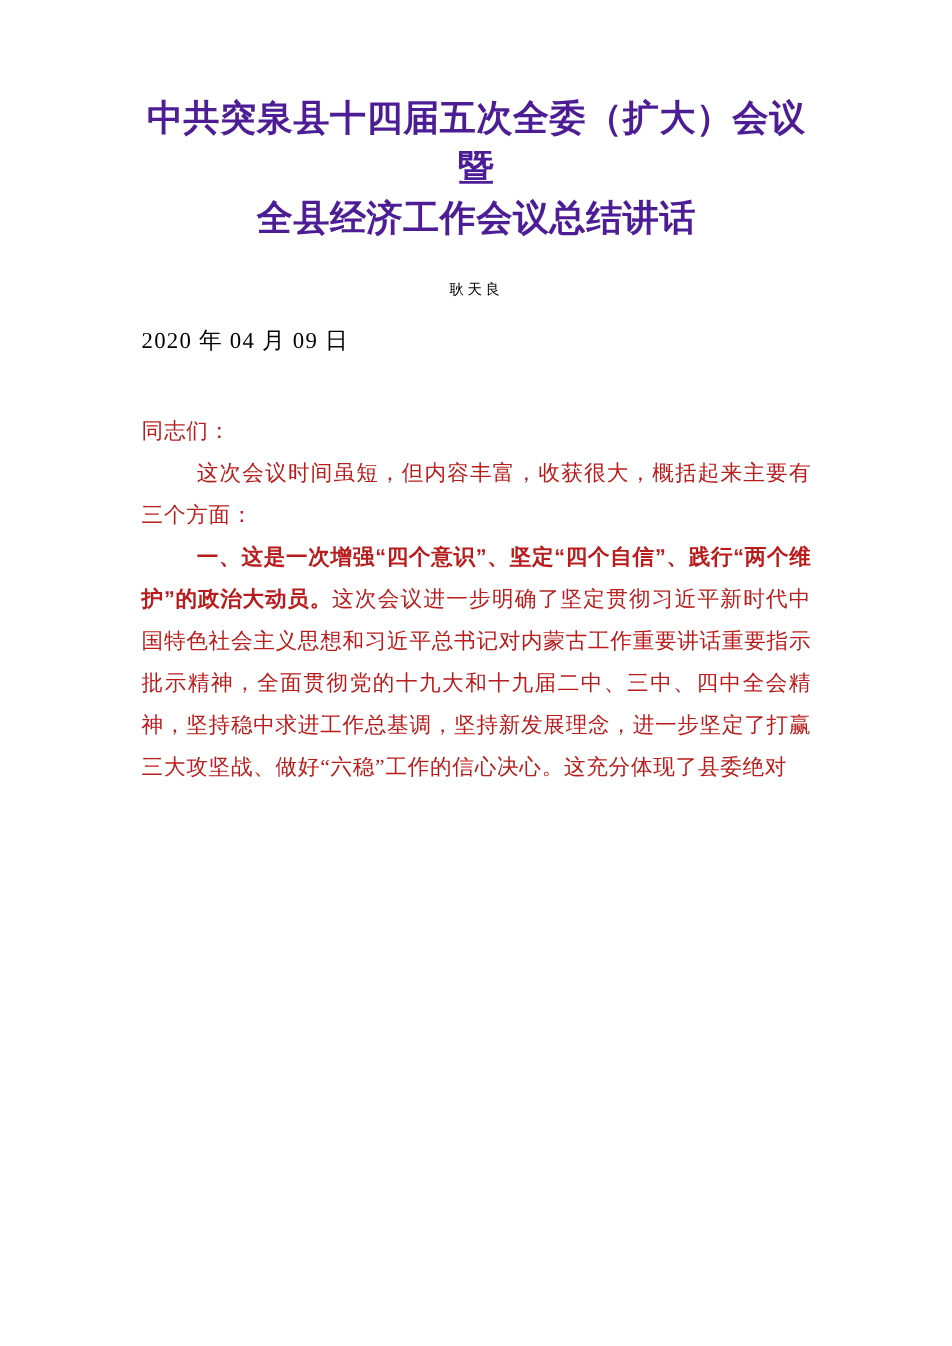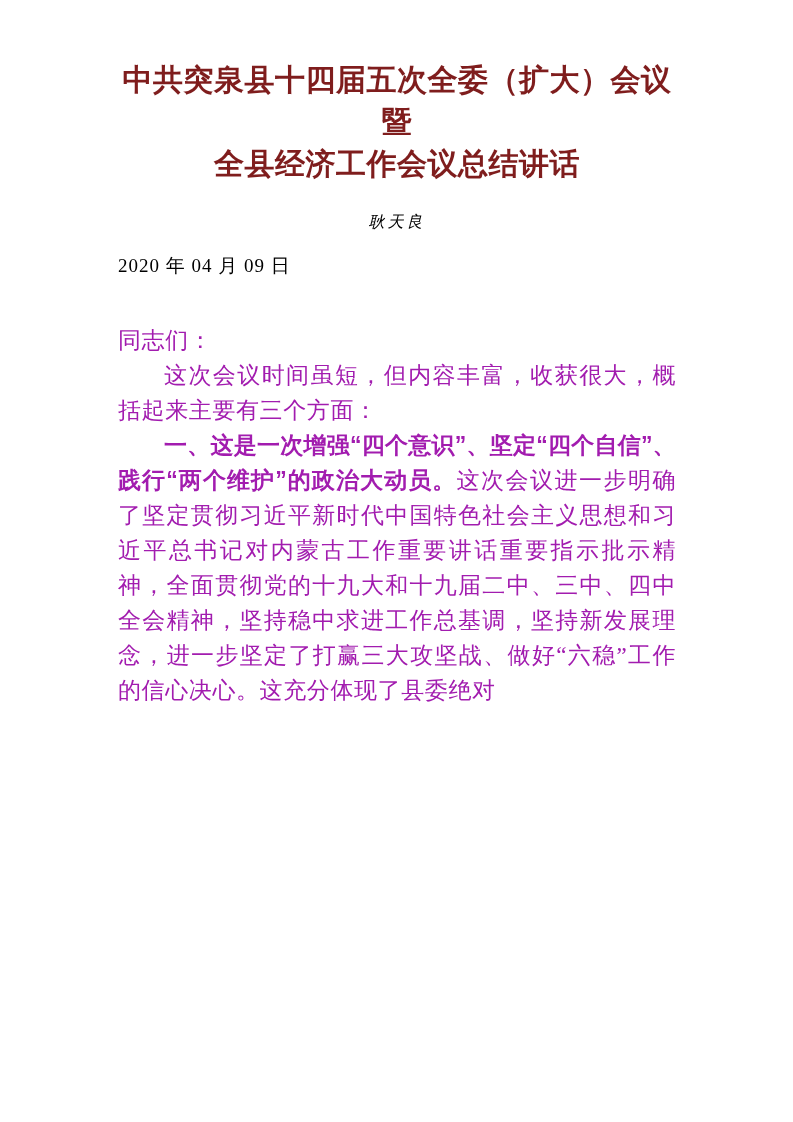--- a/index.html
+++ b/index.html
@@ -21,64 +21,63 @@
   .content {
     position: absolute;
     left: 118px;
     top: 0;
     width: 558px;
   }
 
   
   .doc-title {
     margin: 0;
-    padding-top: 59px;
+    padding-top: 78px;
     font-family: "DejaVu Sans", "Liberation Sans", sans-serif;
     font-weight: bold;
     font-size: 30px;
     line-height: 42px;
     text-align: center;
     letter-spacing: 0.5px;
-    color: #7f1d1d;
+    color: #4c1d95;
     white-space: pre-line;
   }
 
   
   .doc-author {
     margin: 0;
     padding-top: 22px;
     text-align: center;
     font-family: "Liberation Serif", "DejaVu Serif", serif;
-    font-size: 16px;
+    font-size: 12px;
     line-height: 30px;
     letter-spacing: 3px;
-    font-style: italic;
   }
   .doc-date {
     margin: 0;
     padding-top: 14px;
     font-family: "Liberation Serif", "DejaVu Serif", serif;
     font-size: 19px;
     line-height: 30px;
     letter-spacing: 1px;
   }
 
   
   .body-block {
     padding-top: 42px;
   }
   p.para {
     margin: 0;
     font-family: "Liberation Serif", "DejaVu Serif", serif;
-    font-size: 23px;
+    font-size: 18px;
     line-height: 35px;
     text-align: justify;
     text-justify: inter-character;
     letter-spacing: 0.6px;
-    color: #a21caf;
+    color: #b91c1c;
     text-indent: 0;
   }
   p.indent {
     text-indent: 46px;
   }
   p.para + p.para {
     margin-top: 0;
   }
   .lead-bold {
     font-family: Liberation Sans, sans-serif;

